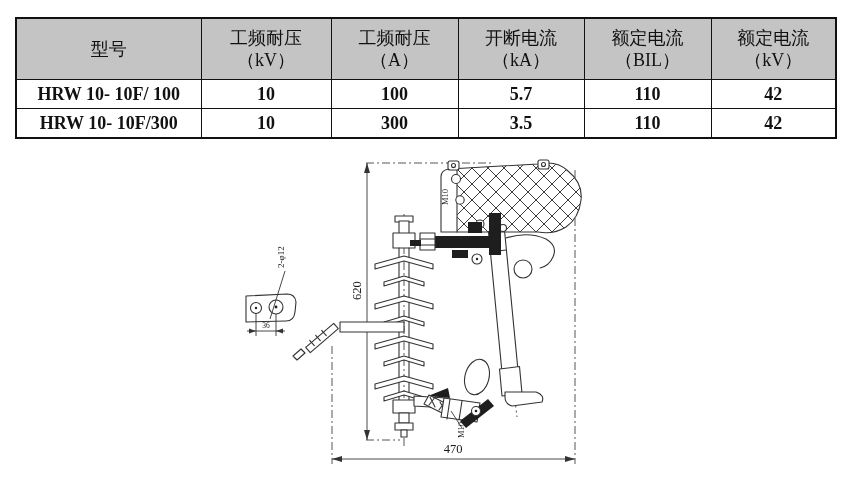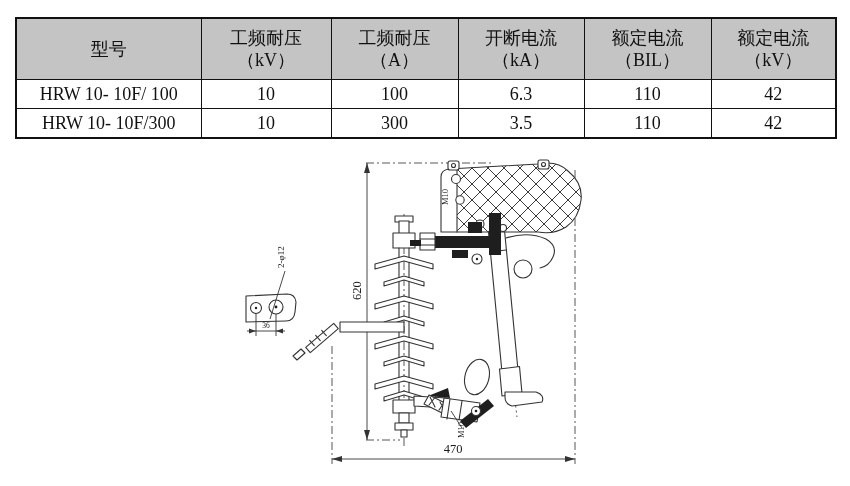--- a/index.html
+++ b/index.html
@@ -5,21 +5,21 @@
   html,body{margin:0;padding:0;background:#ffffff;}
   #page{position:relative;width:850px;height:486px;background:var(--paper,#fff);
         font-family:"Liberation Serif",serif;overflow:hidden;outline:1px solid #ececec;}
 
   
   table.spec{position:absolute;left:15px;top:17px;width:820px;border-collapse:collapse;
              table-layout:fixed;color:var(--ink,#111);border:2px solid var(--ink,#111);}
   table.spec th,table.spec td{border:1px solid var(--ink,#111);text-align:center;
              vertical-align:middle;padding:0;font-weight:normal;}
   table.spec thead th{background:var(--header-bg,#c4c4c4);height:60px;font-size:18px;line-height:1.25;}
-  table.spec tbody td{height:28px;font-size:18px;}
+  table.spec tbody td{height:28px;font-size:18px;font-weight:bold;}
 
   
   svg#drawing{position:absolute;left:0;top:0;}
   .ln{stroke:#333;stroke-width:1.1;fill:none;stroke-linecap:round;stroke-linejoin:round;}
   .fw{stroke:#333;stroke-width:1.1;fill:#fff;stroke-linejoin:round;}
   .dk{fill:#1e1e1e;stroke:none;}
   .cl{stroke:#444;stroke-width:0.9;fill:none;stroke-dasharray:8 3 2 3;}
   .dim{stroke:#333;stroke-width:0.9;fill:none;}
   .ah{fill:#333;stroke:none;}
   .dtx{fill:#1a1a1a;font-family:"Liberation Serif",serif;}
@@ -63,21 +63,21 @@
             <div>额定电流</div>
             <div>（kV）</div>
           </th>
         </tr>
       </thead>
     <tbody id="t-body">
         <tr>
           <td>HRW 10- 10F/ 100</td>
           <td>10</td>
           <td>100</td>
-          <td>6.3</td>
+          <td>5.7</td>
           <td>110</td>
           <td>42</td>
         </tr>
         <tr>
           <td>HRW 10- 10F/300</td>
           <td>10</td>
           <td>300</td>
           <td>3.5</td>
           <td>110</td>
           <td>42</td>

